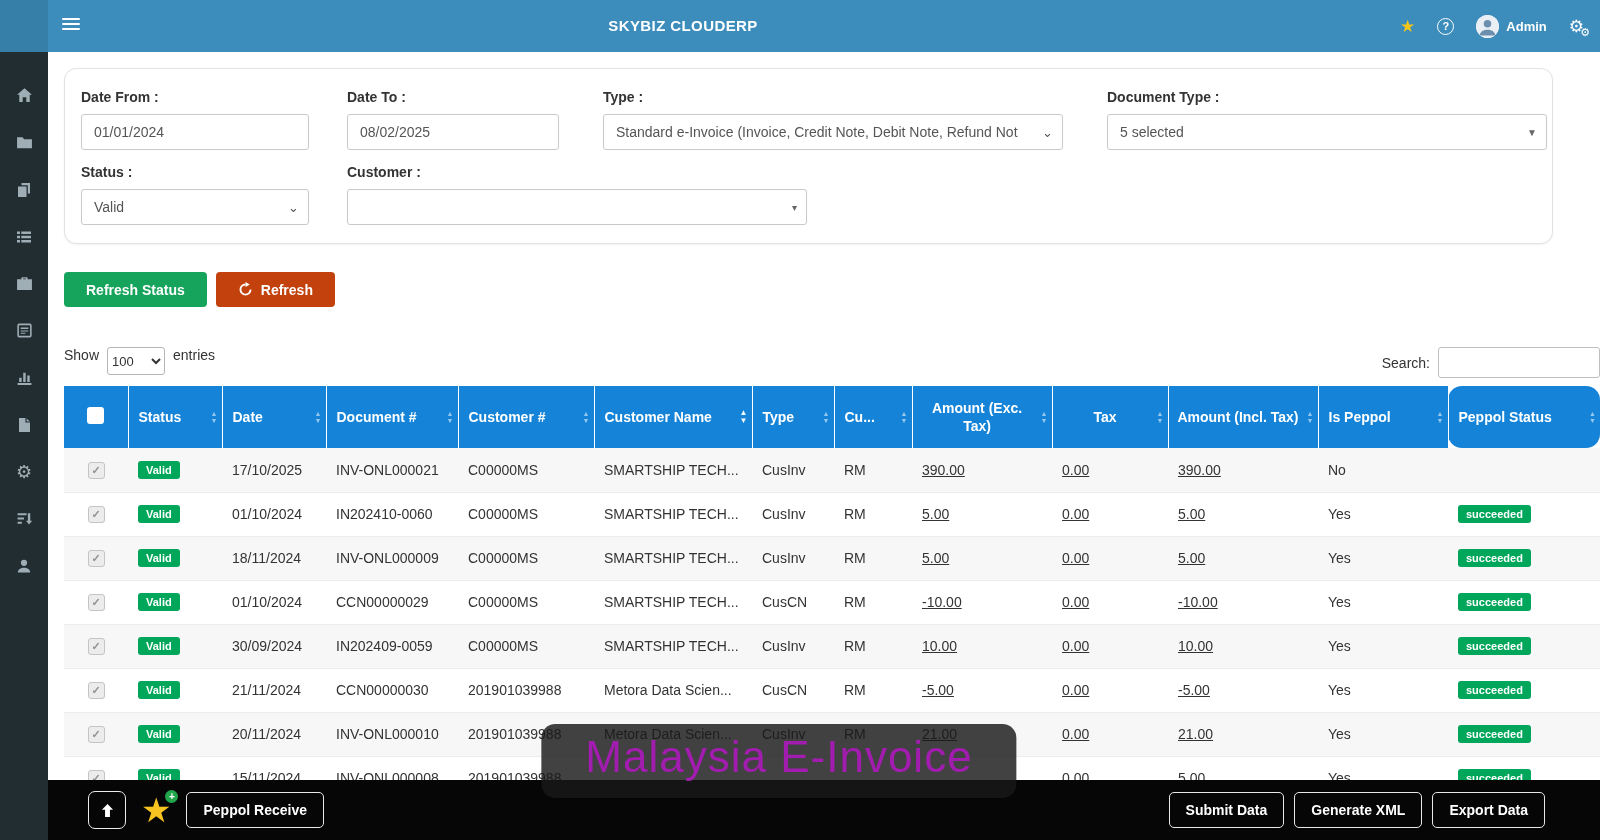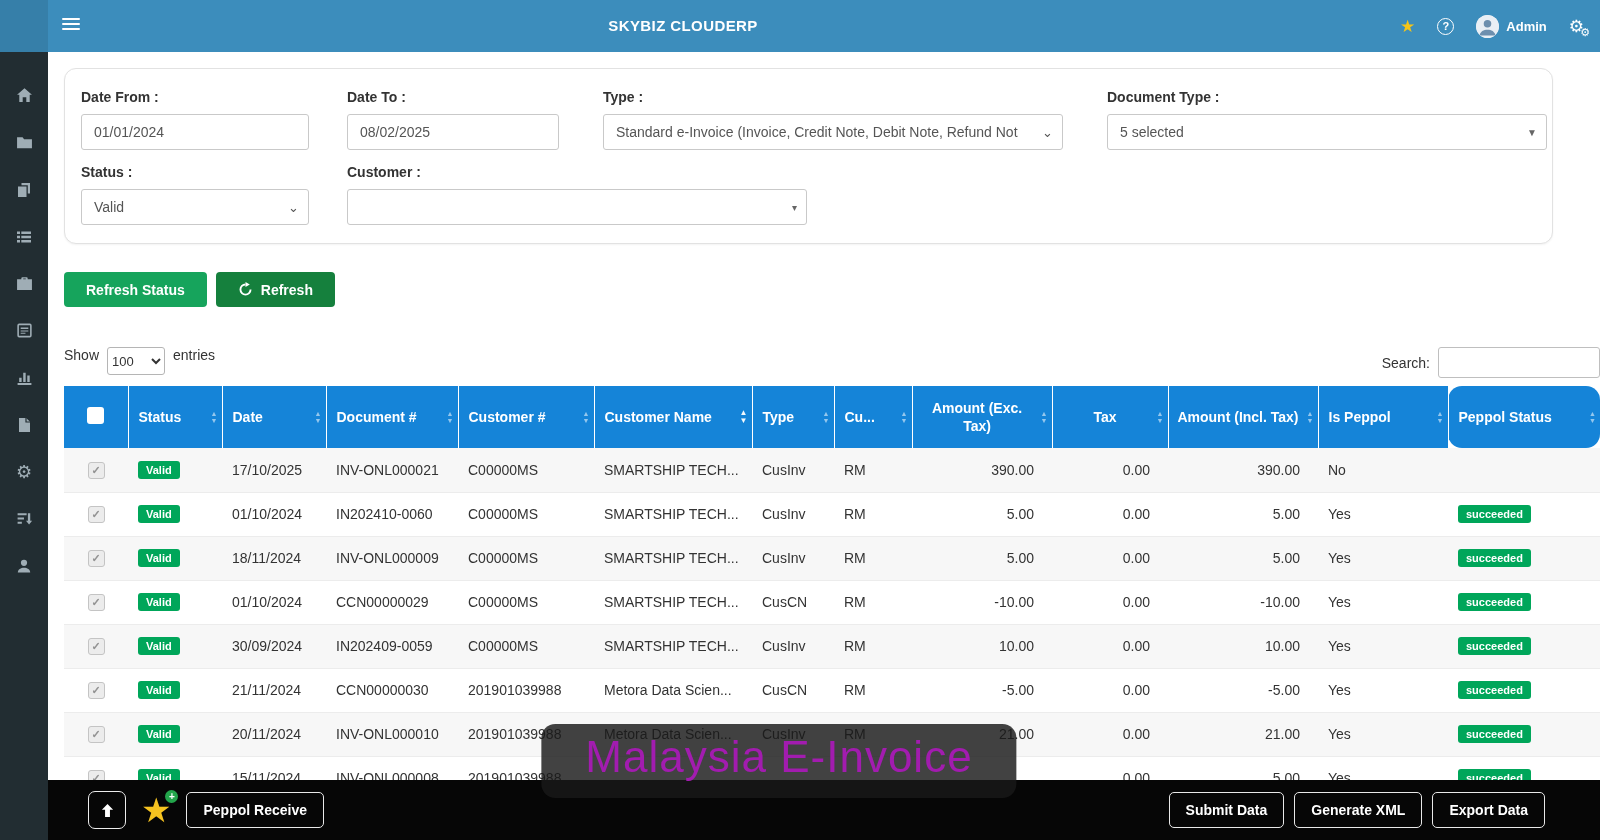--- a/index.html
+++ b/index.html
@@ -48,21 +48,21 @@
     color:#555; padding:0 12px; width:100%; display:flex; align-items:center; position:relative; }
   input.inp { display:block; line-height:34px; font-family:"Liberation Sans",sans-serif; }
   .sel { padding-right:28px; overflow:hidden; white-space:nowrap; cursor:pointer; }
   .sel .chev { position:absolute; right:9px; top:50%; transform:translateY(-50%); color:#555; font-size:13px; }
   .sel .caret { position:absolute; right:9px; top:50%; transform:translateY(-50%); color:#666; font-size:10px; }
 
   .btn-row { margin:28px 0 0 16px; display:flex; gap:9px; }
   .btn { border:none; border-radius:4px; height:35px; font-size:14px; font-weight:bold; color:#fff;
     padding:0 22px; cursor:pointer; display:flex; align-items:center; gap:8px; font-family:"Liberation Sans",sans-serif; }
   .btn-green { background:#16a45c; }
-  .btn-blue { background:#15803d; }
+  .btn-blue { background:#c2410c; }
 
   .controls { margin-top:40px; position:relative; height:31px; }
   .controls-left { display:flex; align-items:flex-start; gap:8px; margin-left:16px; font-size:14px; color:#333; }
   .page-select { width:58px; height:28px; border:1px solid #b5b5b5; border-radius:3px; font-size:13px; color:#333;
     font-family:"Liberation Sans",sans-serif; background:#fff; }
   .searchbox { position:absolute; right:0; top:0; display:flex; align-items:center; gap:8px; font-size:14px; color:#333; }
   .searchbox input { width:162px; height:31px; border:1px solid #bfbfbf; border-radius:3px; padding:0 8px;
     font-size:14px; font-family:"Liberation Sans",sans-serif; }
 
   
@@ -73,21 +73,21 @@
   thead th:last-child { border-right:none;border-radius:14px; }
   thead th.center { text-align:center; padding-left:6px; }
   thead th.ckcol { text-align:center; padding:4px 0; }
   .sort { position:absolute; right:4px; top:50%; transform:translateY(-50%); display:flex; flex-direction:column;
     font-size:7px; line-height:7px; color:rgba(255,255,255,.55); }
   .sort.active { color:rgba(255,255,255,.95); font-size:8px; line-height:8px; }
   .sort i { font-style:normal; }
   tbody td { font-size:14px; color:#333; height:44px; padding:0 10px; border-bottom:1px solid #ececec;
     overflow:hidden; white-space:nowrap; text-overflow:ellipsis; background:transparent; }
   tbody tr:nth-child(odd) td { background:#f7f7f7; }
-  tbody td.right { text-align:right; padding-right:18px; }
+  tbody td.right { text-align:left; padding-right:18px;text-decoration:underline; }
   tbody td.ck { text-align:center; }
   .cbx { width:17px; height:17px; background:#ececec; border:1px solid #c4c4c4; border-radius:3px;
     display:inline-flex; align-items:center; justify-content:center; color:#939393; font-size:11px; font-weight:bold; cursor:pointer; }
   .cbx-h { width:17px; height:17px; background:#fff; border-radius:3px; display:inline-block; cursor:pointer; }
   .badge { display:inline-block; background:#00a65a; color:#fff; font-size:11px; font-weight:bold;
     padding:3px 8px; border-radius:3px; }
 
   
   .footer { position:absolute; left:48px; bottom:0; width:1552px; height:60px; background:#060606; z-index:40;
     display:flex; align-items:center; }

